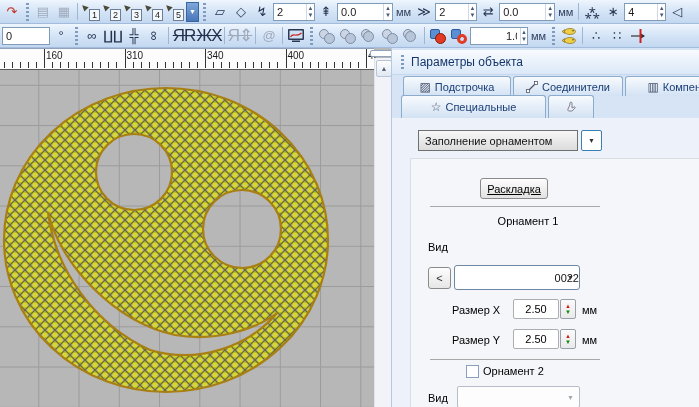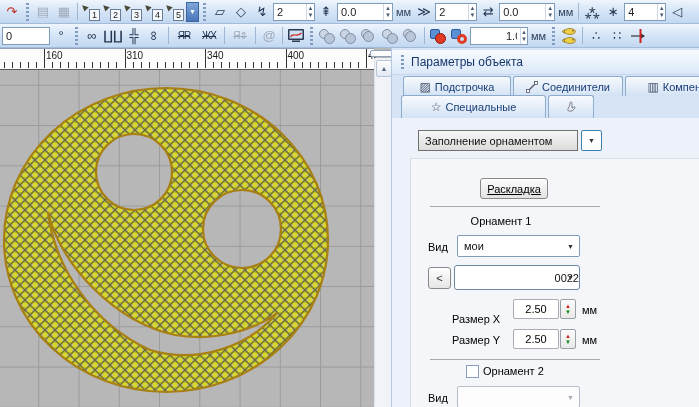--- a/index.html
+++ b/index.html
@@ -7,21 +7,21 @@
        font-family:"Liberation Sans",sans-serif;background:#b7b7b7;}
   
   .toolbar{position:absolute;left:0;width:699px;height:24px;box-sizing:border-box;
     display:flex;align-items:center;gap:1px;padding:0 2px;overflow:hidden;
     background:linear-gradient(#eef5fd,#d3e3f6 55%,#c3d8f0);border-bottom:1px solid #a3bcdb;}
   #tb1{top:0;} #tb2{top:24px;}
   .tbtn{width:20px;height:20px;flex:0 0 auto;display:flex;align-items:center;justify-content:center;
     font-size:13px;color:#24344f;cursor:default;}
   .tbtn.disabled{color:#9fabbc;}
   .tbtn.red{color:#c23327;}
-  .tbtn.strike{text-decoration:line-through;font-size:10px;width:24px;letter-spacing:-1px;}
+  .tbtn.strike{text-decoration:line-through;font-size:17px;width:24px;letter-spacing:-1px;}
   .tbtn.rot90{transform:rotate(90deg);}
   .sep{width:1px;height:17px;background:#9db6d4;margin:0 2px;flex:0 0 auto;}
   .grip{width:3px;height:18px;margin:0 3px;flex:0 0 auto;
     background-image:repeating-linear-gradient(#7f9cc0 0 2px,transparent 2px 4px);}
   .tlabel{font-size:11px;color:#30415c;padding:0 2px;flex:0 0 auto;}
   .spin{display:flex;align-items:center;height:18px;background:#fff;border:1px solid #7f9db9;
     flex:0 0 auto;box-sizing:border-box;}
   .spin input{border:none;outline:none;font-family:inherit;font-size:11px;color:#222;
     padding:0 3px;width:100%;min-width:0;background:transparent;}
   .spin .arrows{width:11px;height:16px;display:flex;flex-direction:column;align-items:center;
@@ -89,21 +89,21 @@
   .combo-gray-btn{position:absolute;left:189px;top:12px;width:21px;height:21px;box-sizing:border-box;
     background:#fff;border:1px solid #3c7fb1;border-radius:2px;display:flex;align-items:center;
     justify-content:center;font-size:7px;color:#333;}
   .subpanel{position:absolute;left:18px;top:40px;right:0;bottom:0;background:#f4f6fa;
     border-left:1px solid #d9dde6;border-top:1px solid #d9dde6;}
   .btn-layout{position:absolute;left:69px;top:19px;width:68px;height:21px;font-family:inherit;
     font-size:11px;color:#000;text-decoration:underline;border:1px solid #8a8a8a;border-radius:3px;
     background:linear-gradient(#fdfdfd,#e2e2e2);}
   .hr{position:absolute;left:19px;width:170px;height:1px;background:#a9a9a9;}
   .hr1{top:47px;} .hr2{top:200px;}
-  .orn-title{position:absolute;left:5px;top:56px;width:170px;text-align:center;font-size:11px;color:#000;}
+  .orn-title{position:absolute;left:32px;top:56px;width:170px;text-align:center;font-size:11px;color:#000;}
   .lbl{position:absolute;font-size:11px;color:#000;}
   .combo{position:absolute;background:#fff;border:1px solid #7f9db9;border-radius:2px;box-sizing:border-box;
     display:flex;align-items:center;padding-left:6px;font-size:11px;color:#111;}
   .combo .arr{position:absolute;right:5px;font-size:7px;color:#333;}
   .combo.disabled{background:#fdfdfd;border-color:#b7bdc8;}
   .combo.disabled .arr{color:#a3a9b3;}
   .vid1{left:46px;top:76px;width:123px;height:22px;}
   .pat{left:43px;top:106px;width:126px;height:25px;border-radius:3px;border-color:#6d87a6;justify-content:flex-end;}
   .vid2{left:46px;top:227px;width:123px;height:22px;}
   .btn-back{position:absolute;left:17px;top:108px;width:23px;height:22px;font-family:inherit;font-size:11px;
@@ -397,32 +397,28 @@
       <span>Заполнение орнаментом</span>
     </div>
     <div class="combo-gray-btn">▼</div>
 
     <div class="subpanel">
       <button class="btn-layout">Раскладка</button>
       <div class="hr hr1"></div>
       <div class="orn-title">Орнамент 1</div>
 
       <span class="lbl" style="left:17px;top:82px">Вид</span>
-      <div class="combo vid1">
-        <span>мои</span>
-        <span class="arr">▼</span>
-      </div>
 
       <button class="btn-back">&lt;</button>
       <div class="combo pat">
         <span>0022</span>
         <span class="arr">▼</span>
       </div>
 
-      <span class="lbl" style="left:41px;top:154px">Размер X</span>
+      <span class="lbl" style="left:41px;top:145px">Размер X</span>
       <input class="sfield sx" value="2.50" style="">
       <span class="sbtn sx-btn">
         <span class="up">▲</span>
         <span class="dn">▼</span>
       </span>
       <span class="lbl" style="left:171px;top:145px">мм</span>
 
       <span class="lbl" style="left:41px;top:175px">Размер Y</span>
       <input class="sfield sy" value="2.50" style="">
       <span class="sbtn sy-btn">

